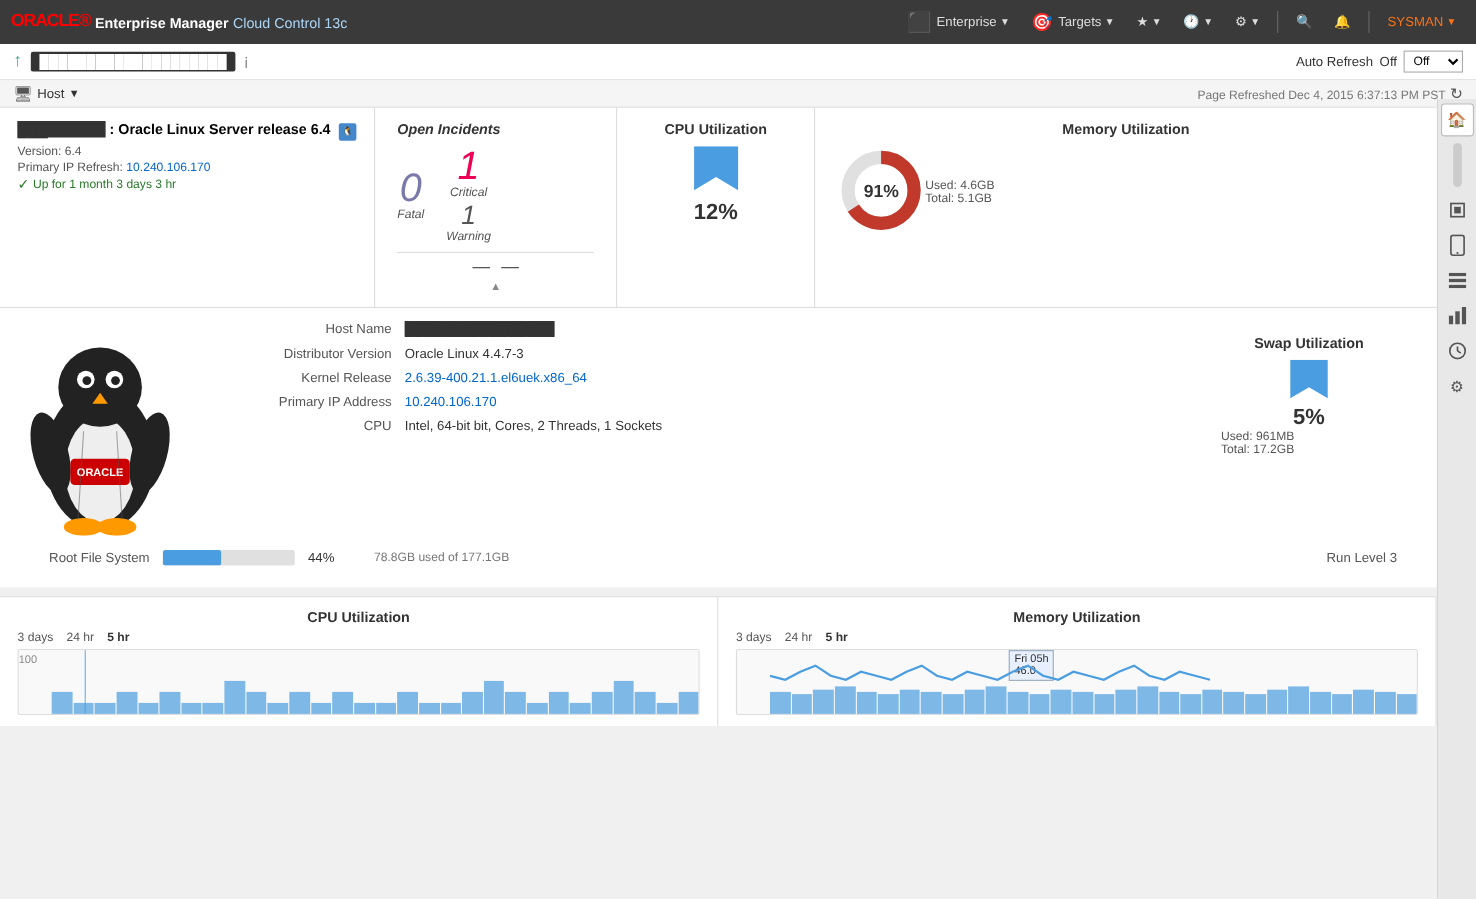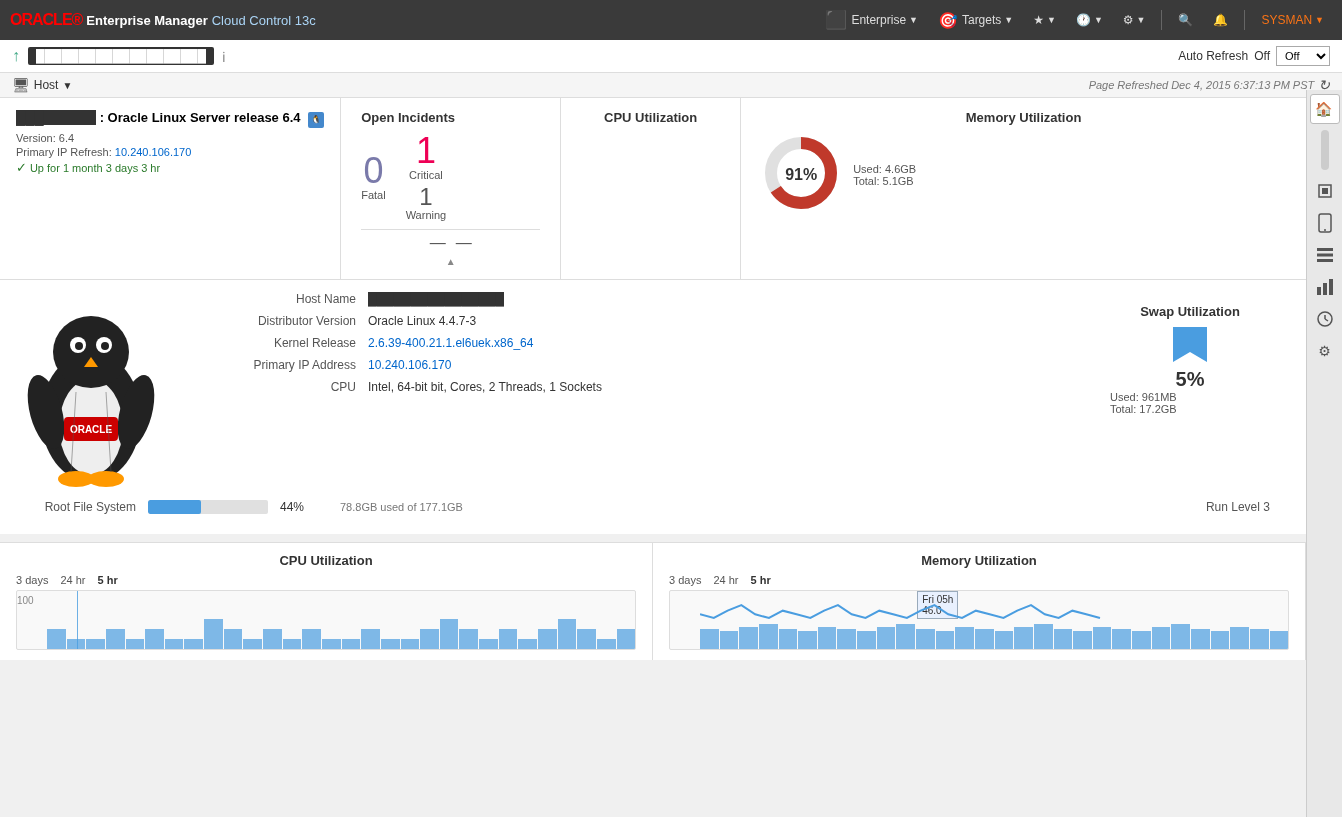--- a/index.html
+++ b/index.html
@@ -96,21 +96,21 @@
       background: #f5f5f5;
       border-bottom: 1px solid #ddd;
       padding: 4px 12px;
       display: flex;
       align-items: center;
       justify-content: space-between;
     }
     .host-menu-left { display: flex; align-items: center; gap: 4px; }
     .host-icon { font-size: 14px; color: #555; }
     .host-menu-btn { font-size: 12px; color: #333; cursor: pointer; }
-    .page-refreshed { font-size: 11px; color: #777; display: flex; align-items: center; gap: 4px; font-style: italic; }
+    .page-refreshed { font-size: 11px; color: #777; display: flex; align-items: flex-end; gap: 4px; }
     .refresh-icon { cursor: pointer; color: #555; font-size: 14px; }
 
     
     .metrics-row {
       display: flex;
       border-bottom: 1px solid #ddd;
       background: #fff;
     }
 
     
@@ -129,20 +129,21 @@
     .host-info-line a { color: #0066cc; text-decoration: none; }
     .status-up { color: #2a7a2a; font-size: 11px; display: flex; align-items: center; gap: 3px; }
     .check-icon { color: #2a7a2a; font-size: 13px; }
 
     
     .incidents-panel {
       padding: 12px 20px;
       min-width: 220px;
       border-right: 1px solid #ddd;
       text-align: center;
+      font-style: italic;
     }
     .incidents-title { font-size: 13px; font-weight: bold; color: #333; margin-bottom: 8px; text-align: left; }
     .incidents-content { display: flex; align-items: center; gap: 20px; }
     .fatal-count { text-align: center; }
     .fatal-num { font-size: 36px; color: #7a7aaa; font-weight: normal; line-height: 1; }
     .fatal-label { font-size: 11px; color: #555; }
     .critical-count { text-align: center; }
     .critical-num { font-size: 36px; color: #e05; font-weight: normal; line-height: 1; }
     .critical-label { font-size: 11px; color: #555; }
     .warning-count { text-align: center; }
@@ -177,21 +178,20 @@
 
     
     .memory-panel {
       padding: 12px 20px;
       flex: 1;
       text-align: center;
     }
     .memory-donut-container {
       display: flex;
       align-items: center;
-      gap: 12px;
     }
     .memory-info { text-align: left; font-size: 11px; color: #555; }
 
     
     .summary-section {
       padding: 12px 16px;
       background: #fff;
     }
     .summary-title { font-size: 16px; font-weight: bold; color: #333; margin-bottom: 12px; }
     .summary-content { display: flex; gap: 20px; }
@@ -492,20 +492,27 @@
         </div>
         <div class="incidents-divider">
           <span class="dash-icon">—</span>
           <span class="dash-icon">—</span>
         </div>
         <div class="nav-dots">▲</div>
       </div>
 
       <div class="cpu-panel">
         <div class="panel-title">CPU Utilization</div>
+        <div class="cpu-gauge">
+
+          <svg width="50" height="45">
+            <polygon points="5,0 45,0 45,40 25,28 5,40" fill="#4a9de0"></polygon>
+          </svg>
+          <div class="cpu-percent">12%</div>
+        </div>
       </div>
 
       <div class="memory-panel">
         <div class="panel-title">Memory Utilization</div>
         <div class="memory-donut-container">
           <div class="donut-wrap">
             <svg width="80" height="80">
               <circle cx="40" cy="40" r="30" fill="none" stroke="#e0e0e0" stroke-width="12"></circle>
               <circle cx="40" cy="40" r="30" fill="none" stroke="#c0392b" stroke-width="12" stroke-dasharray="171 189" stroke-dashoffset="47" transform="rotate(-90 40 40)"></circle>
             </svg>

